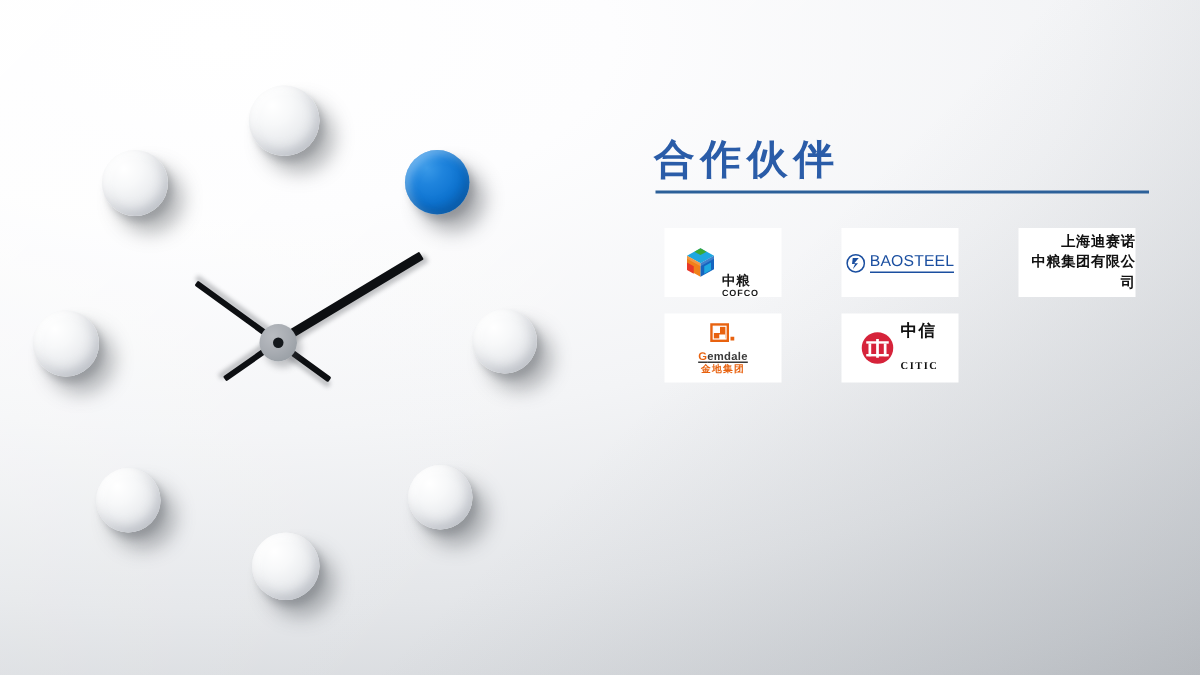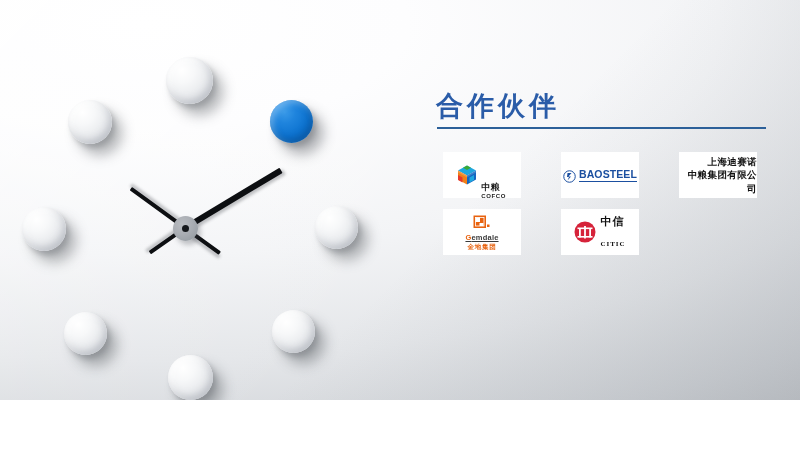--- a/index.html
+++ b/index.html
@@ -7,21 +7,21 @@
     padding: 0;
     background: #ffffff;
   }
   body {
     font-family: "Liberation Sans", "DejaVu Sans", sans-serif;
   }
 
   #slide {
     position: relative;
     width: 800px;
-    height: 400px;
+    height: 450px;
     overflow: hidden;
     background:
       radial-gradient(ellipse 150% 120% at 18% 6%, #ffffff 0%, #fdfdfe 22%, #f3f4f6 48%, #e4e6e9 70%, #d2d5d9 88%, #c4c7cb 100%);
   }
   
   #slide::after {
     content: "";
     position: absolute;
     inset: 0;
     background: linear-gradient(135deg, rgba(255,255,255,0.55) 0%, rgba(255,255,255,0.14) 34%, rgba(150,156,163,0.0) 56%, rgba(140,146,153,0.16) 80%, rgba(126,132,140,0.26) 100%);
@@ -144,21 +144,21 @@
   .cofco-tx { line-height: 1; text-align: left; margin-top: 36px; }
   .cofco-cn { font-size: 9px; font-weight: bold; color: #1a1a1a; letter-spacing: 0.5px; }
   .cofco-en { font-size: 6px; font-weight: bold; color: #1a1a1a; letter-spacing: 0.6px; margin-top: 1px; }
   .cofco-sub { font-size: 3px; color: #b9813a; letter-spacing: 0.3px; margin-top: 1.5px; }
 
   
   .baosteel { display: flex; align-items: center; gap: 3px; }
   .bs-mark { width: 13px; height: 13px; flex: 0 0 auto; }
   .bs-tx {
     font-size: 10.5px;
-    font-weight: bold;
+    font-weight: normal;
     color: #1b4fa0;
     letter-spacing: 0.1px;
     border-bottom: 1.4px solid #1b4fa0;
     padding-bottom: 1px;
     line-height: 1;
   }
 
   
   .disano {
     text-align: right;

